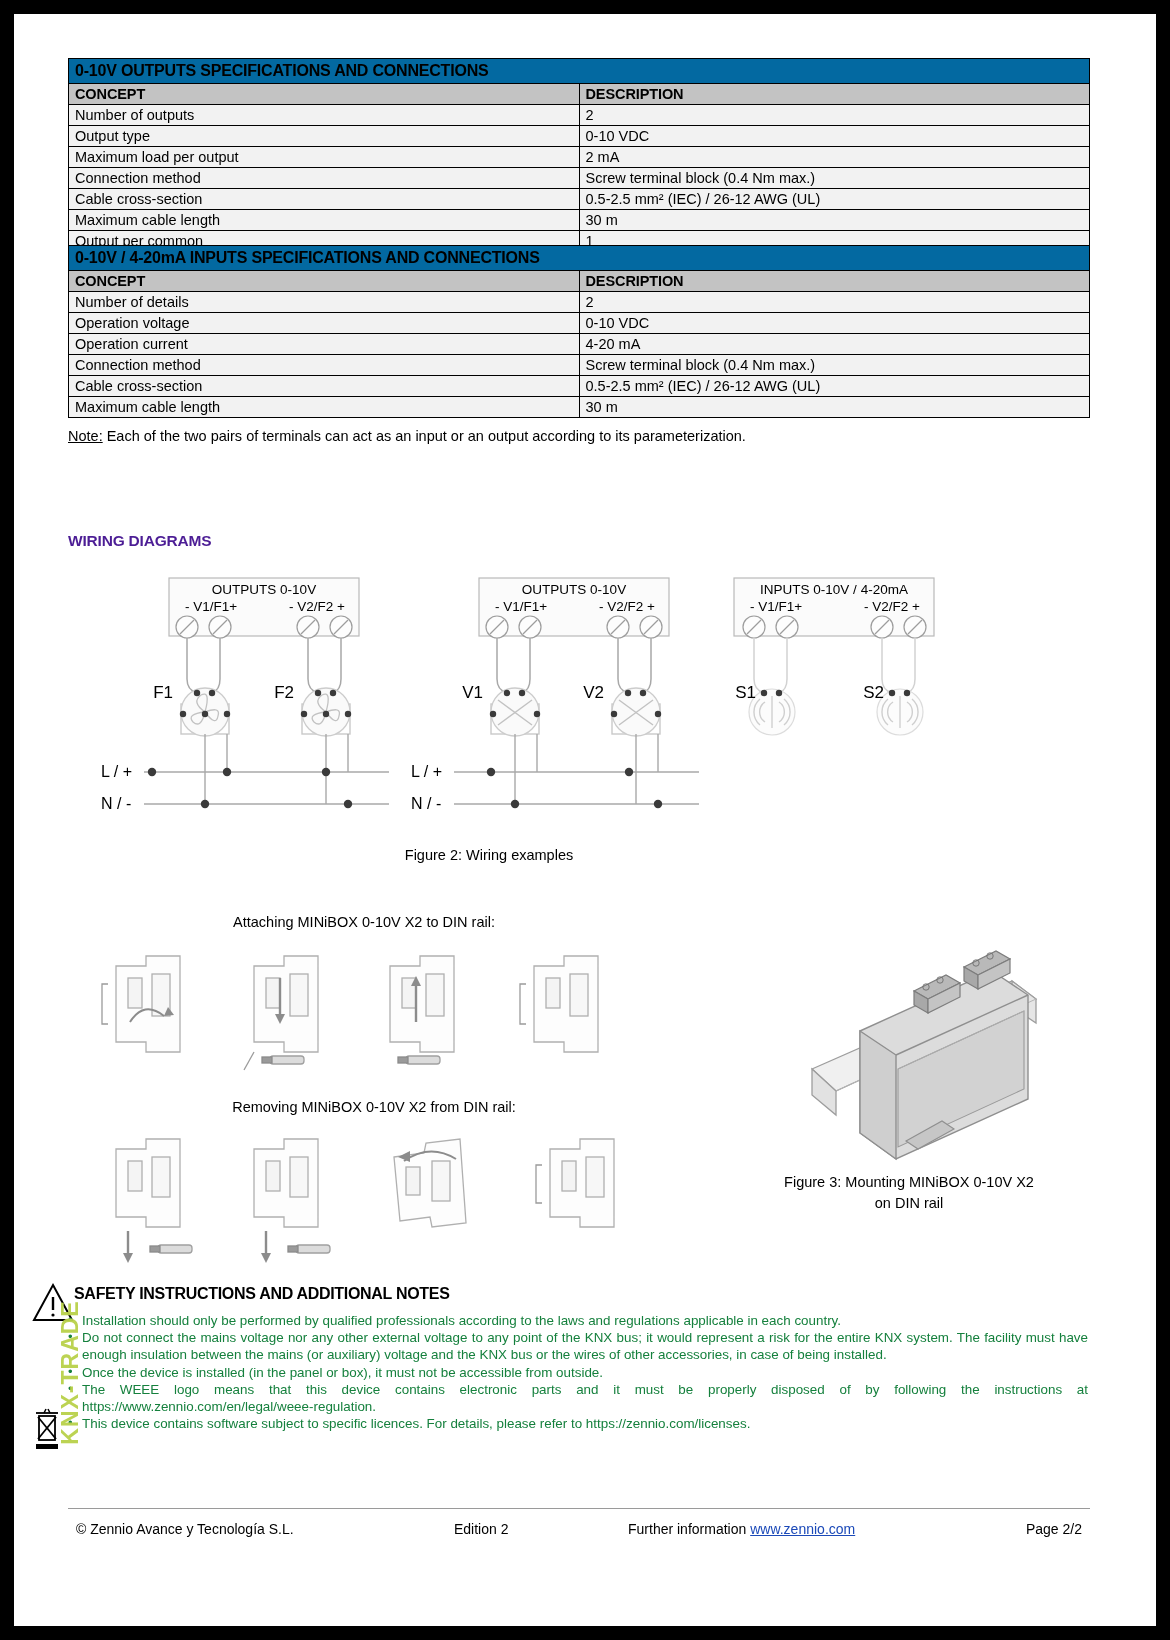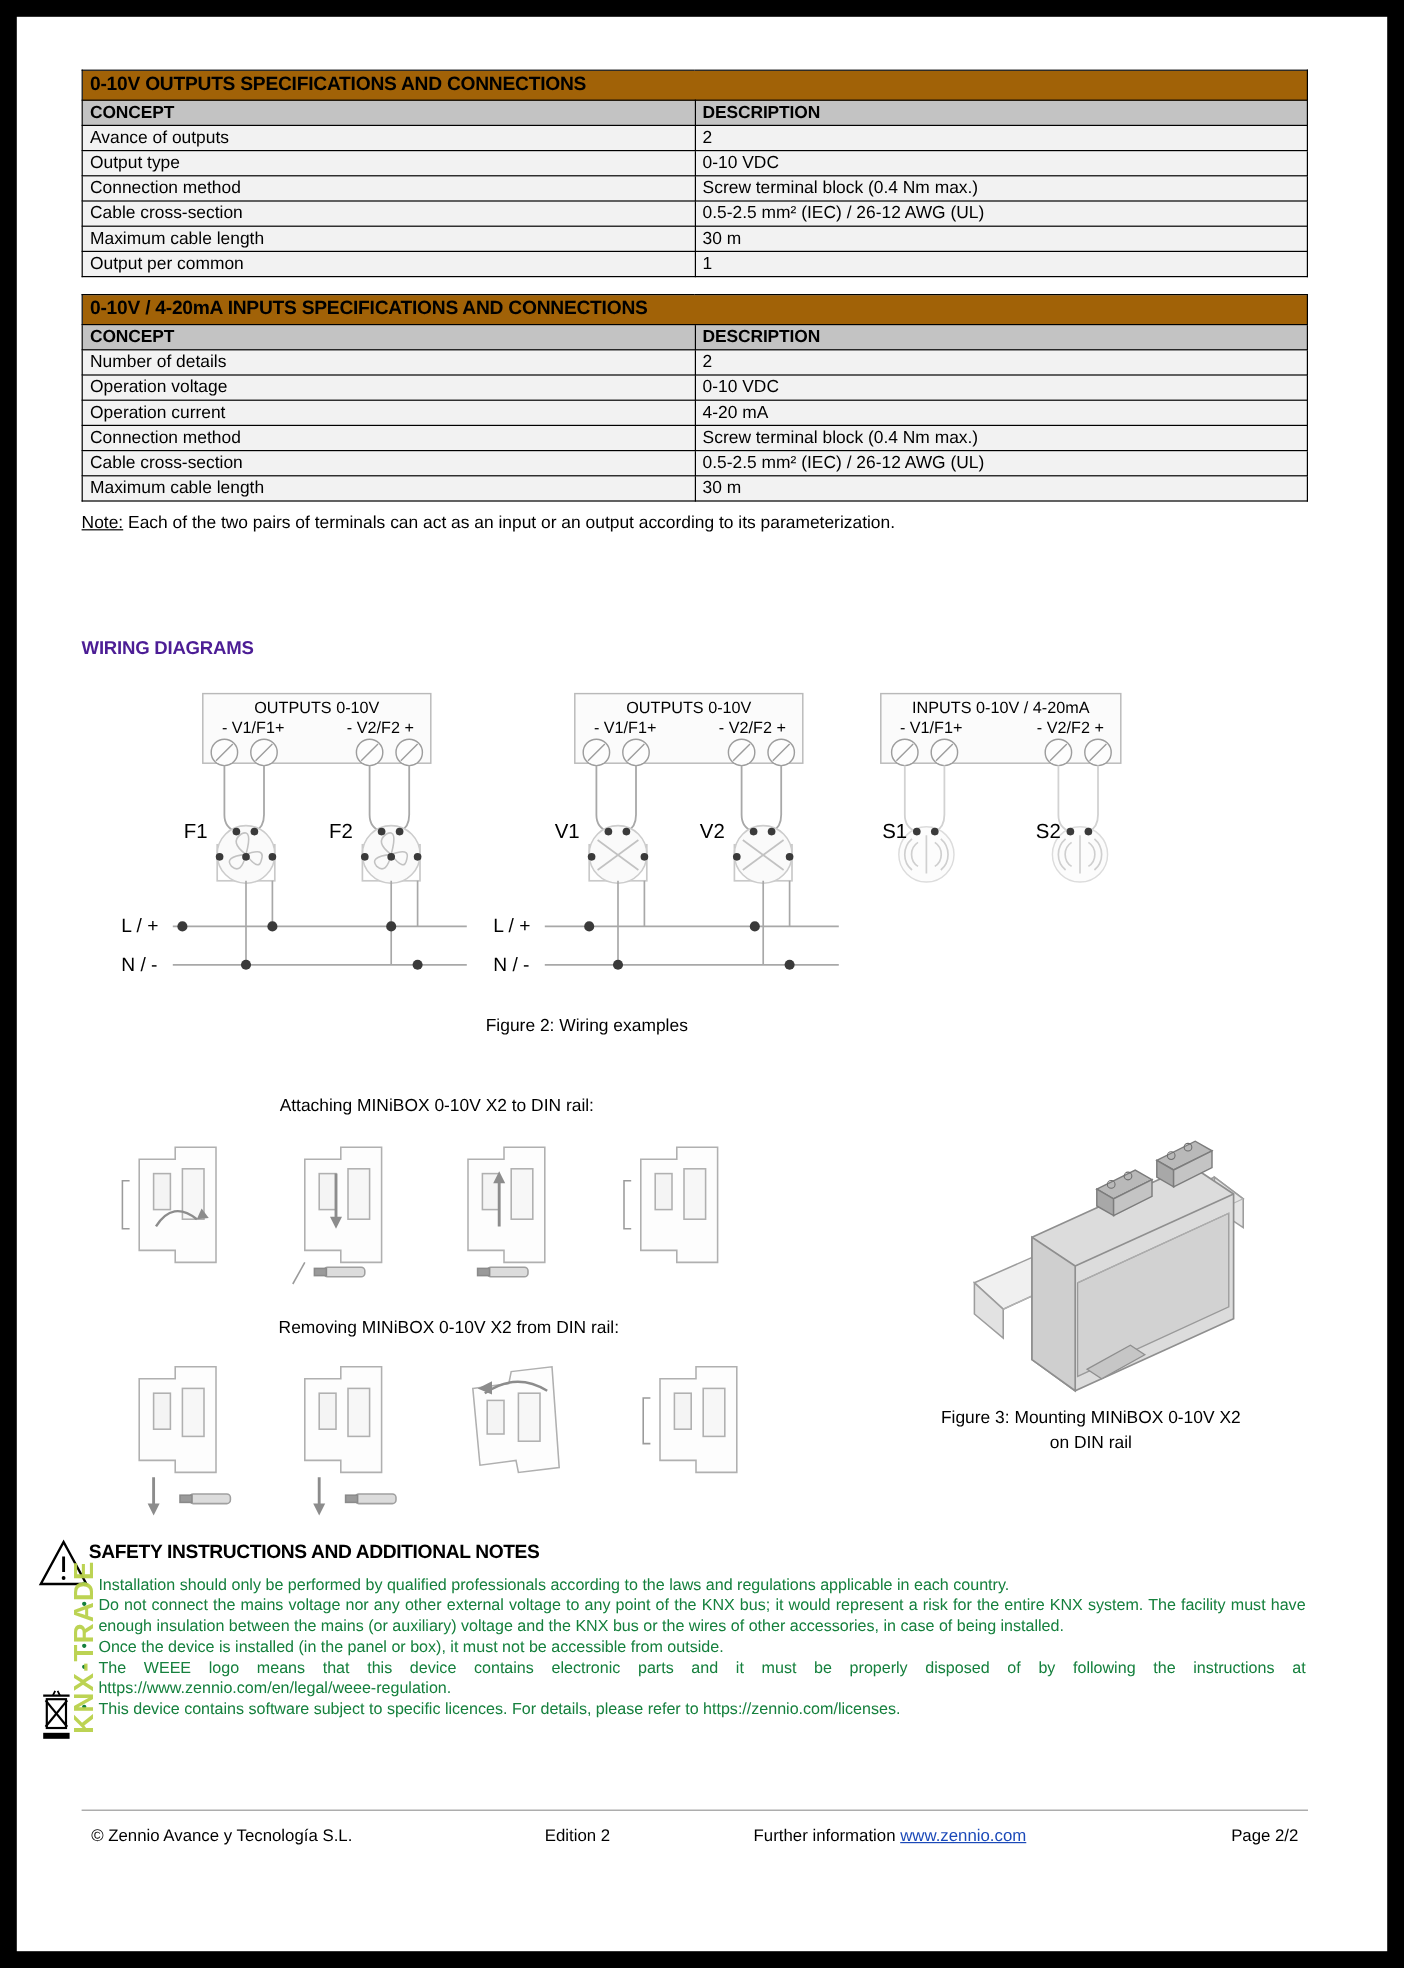--- a/index.html
+++ b/index.html
@@ -20,21 +20,21 @@
   
   .spec-table {
     position: absolute;
     border-collapse: collapse;
     table-layout: fixed;
     font-size: 14.5px;
     color: #000;
   }
   .spec-table td, .spec-table th { border: 1px solid #000; }
   .tbl-title td {
-    background: #a16207;
+    background: #0369a1;
     font-weight: bold;
     font-size: 16px;
     padding: 3px 6px;
     letter-spacing: -0.2px;
   }
   .tbl-head td {
     background: #c3c3c3;
     font-weight: bold;
     font-size: 14.5px;
     padding: 2px 6px;
@@ -154,26 +154,30 @@
   <table class="spec-table" id="table-0" style="left:54px; top:44px; width:1022px;">
     <tbody>
       <tr class="tbl-title">
         <td colspan="2">0-10V OUTPUTS SPECIFICATIONS AND CONNECTIONS</td>
       </tr>
       <tr class="tbl-head">
         <td class="col-concept">CONCEPT</td>
         <td class="col-desc">DESCRIPTION</td>
       </tr>
       <tr class="tbl-row">
-        <td>Avance of outputs</td>
+        <td>Number of outputs</td>
         <td>2</td>
       </tr>
       <tr class="tbl-row">
         <td>Output type</td>
         <td>0-10 VDC</td>
+      </tr>
+      <tr class="tbl-row">
+        <td>Maximum load per output</td>
+        <td>2 mA</td>
       </tr>
       <tr class="tbl-row">
         <td>Connection method</td>
         <td>Screw terminal block (0.4 Nm max.)</td>
       </tr>
       <tr class="tbl-row">
         <td>Cable cross-section</td>
         <td>0.5-2.5 mm² (IEC) / 26-12 AWG (UL)</td>
       </tr>
       <tr class="tbl-row">

